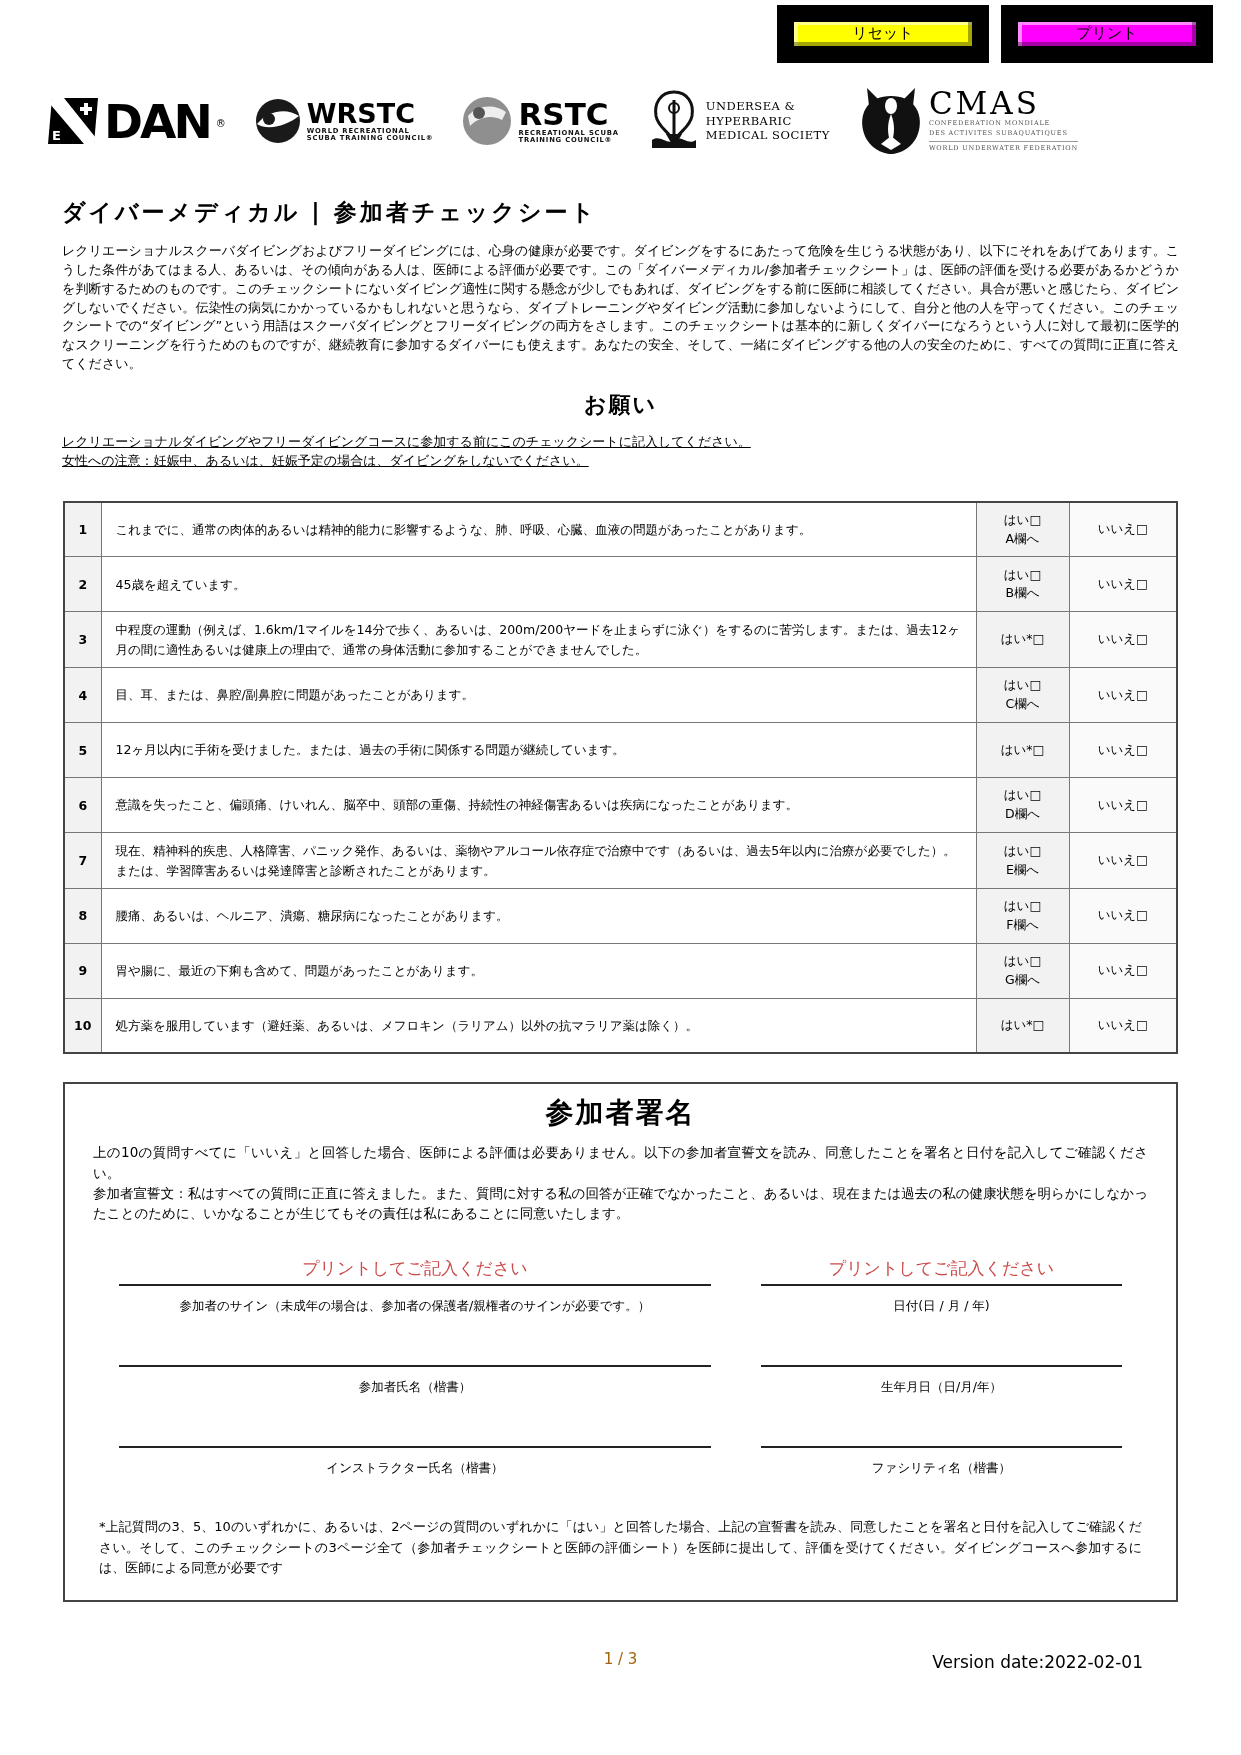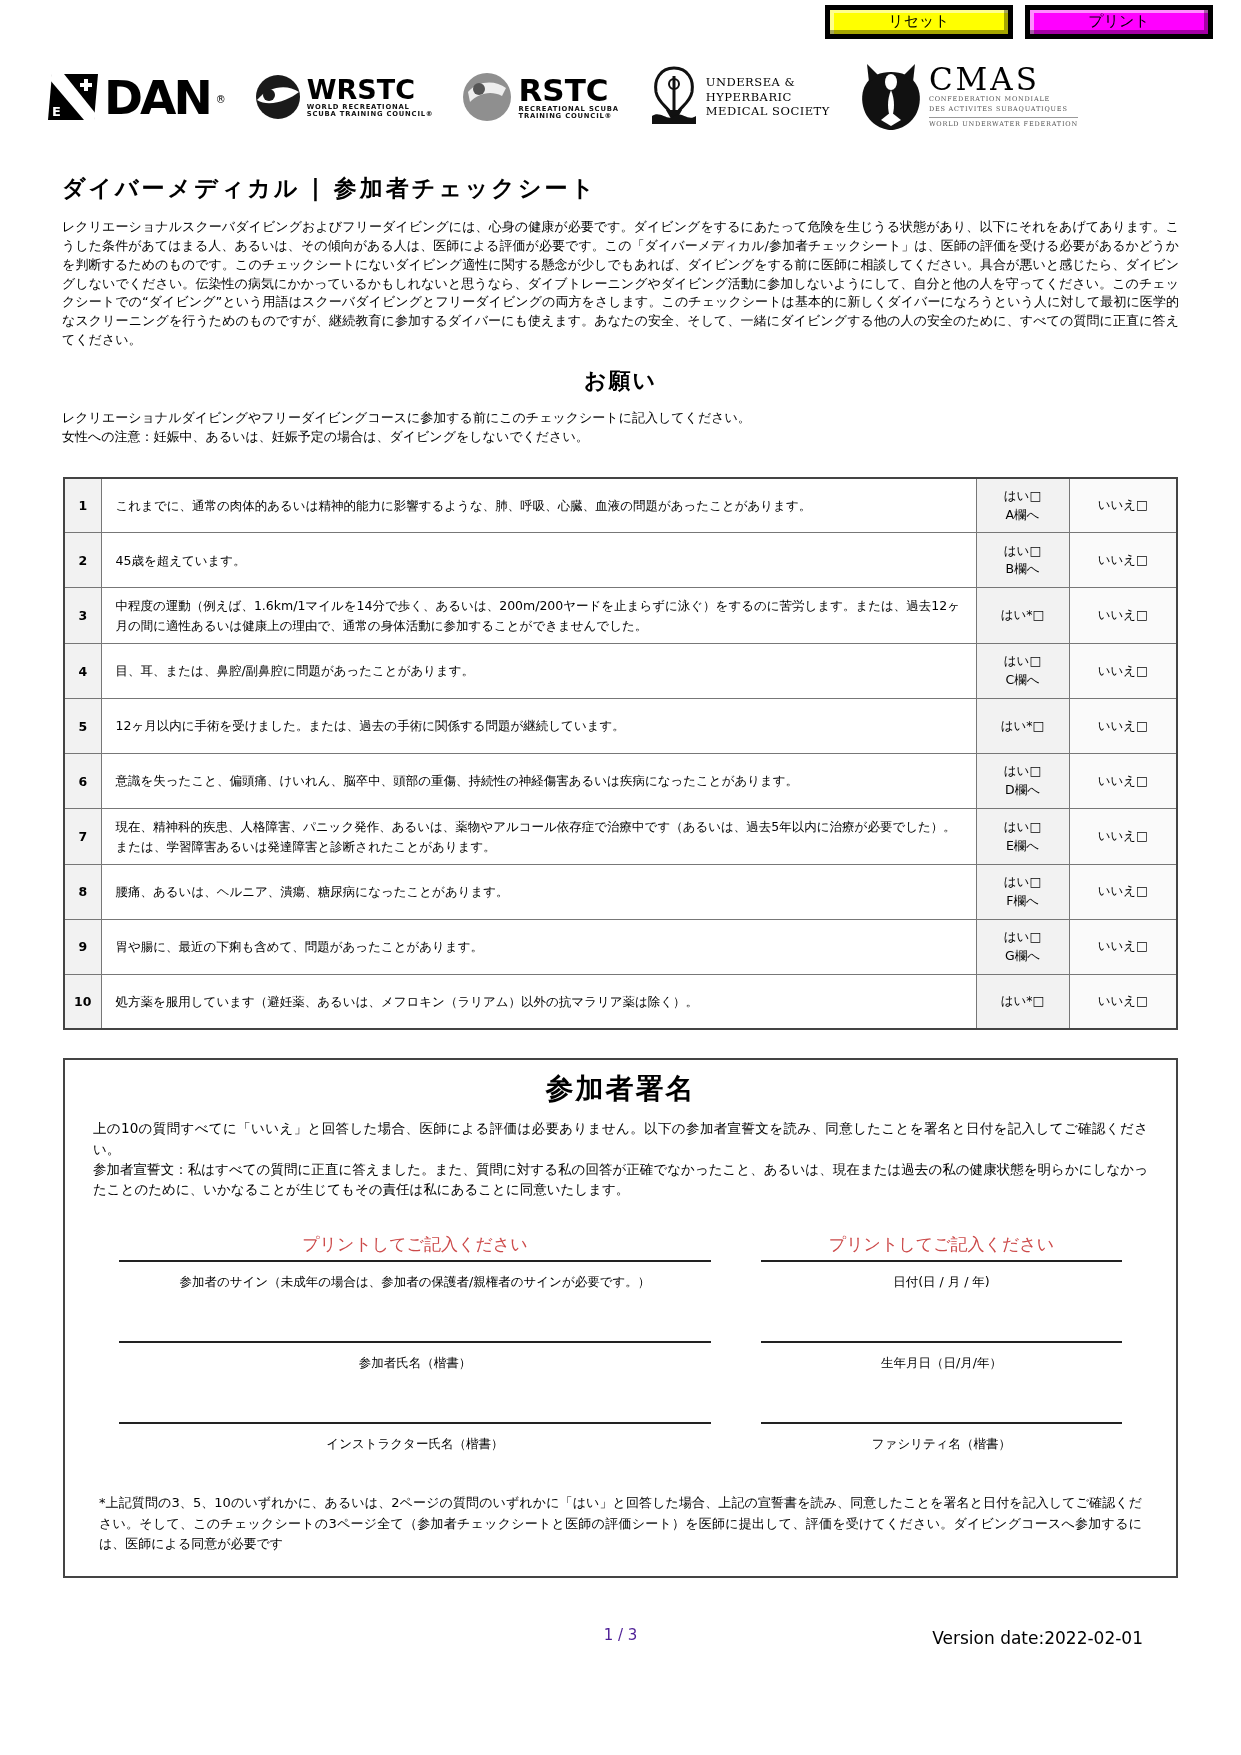--- a/index.html
+++ b/index.html
@@ -1,21 +1,21 @@
 <!DOCTYPE html>
 <html lang="ja"><head>
 <meta charset="utf-8">
 <style>
   * { margin:0; padding:0; box-sizing:border-box; }
   body { background:#fff; font-family:"DejaVu Sans", sans-serif; color:#000; }
   .page { width:1241px; min-height:1755px; margin:0 auto; background:#fff; position:relative; padding-top:5px; }
 
   
   .topbar { display:flex; justify-content:flex-end; gap:12px; padding-right:28px; }
-  .frame-btn { border:4px solid #000; background:#000; padding:1px; cursor:pointer; }
+  .frame-btn { border:4px solid #000; background:#000; padding:13px; cursor:pointer; }
   .btn { width:178px; height:24px; text-align:center; font-size:15px; line-height:22px;
          box-shadow: inset -4px -4px 0 rgba(0,0,0,0.35), inset 4px 3px 0 rgba(255,255,255,0.55); }
   .btn-reset { background:#ffff00; }
   .btn-print { background:#ff00ff; }
 
   
   .logo-row { display:flex; align-items:center; justify-content:space-between; width:1030px; margin:16px 0 0 48px; height:84px; }
   .logo { display:flex; align-items:center; gap:6px; }
   .dan-flag { width:50px; height:46px; }
   .dan-word { font-size:47px; font-weight:900; letter-spacing:-3px; line-height:1; }
@@ -30,21 +30,21 @@
   .rstc-eu-sub { font-style:italic; font-weight:bold; font-size:15px; text-align:right; padding-right:10px; }
   .uhms-text { font-family:"DejaVu Serif", serif; font-size:11.5px; line-height:1.25; letter-spacing:0.5px; }
   .cmas-word { font-family:"DejaVu Serif", serif; font-size:31px; letter-spacing:3px; line-height:1; }
   .cmas-cap { font-family:"DejaVu Serif", serif; font-size:6.5px; color:#555; letter-spacing:0.8px; line-height:1.5; }
   .cmas-cap-last { border-top:1px solid #999; margin-top:3px; padding-top:2px; }
 
   
   .doc-title { margin:34px 12px 0 62px; font-size:23px; font-weight:bold; letter-spacing:3px; }
   .intro { margin:14px 62px 0 62px; font-size:13px; line-height:1.45; text-align:justify; }
   .request-heading { text-align:center; font-size:22px; margin-top:16px; letter-spacing:2px; }
-  .request-lines { margin:12px 62px 0 62px; font-size:13px; line-height:1.5; }
+  .request-lines { margin:12px 62px 0 62px; font-size:13px; line-height:1.5;text-decoration:underline; }
 
   
   table.qtable { border-collapse:collapse; margin:30px 0 0 63px; width:1115px; border:2px solid #444; }
   .qtable td { border:1px solid #777; font-size:12.5px; vertical-align:middle; }
   .qtable tr { height:55px; }
   td.qnum { width:37px; text-align:center; font-weight:bold; background:#f2f2f2; }
   td.qtext { padding:8px 14px; line-height:1.55; background:#fff; }
   td.qyes { width:93px; text-align:center; background:#f2f2f2; line-height:1.5; cursor:pointer; }
   td.qno { width:108px; text-align:center; background:#fafafa; cursor:pointer; }
 
@@ -55,21 +55,21 @@
   .sig-grid { display:grid; grid-template-columns:59% 36%; column-gap:5%; margin-top:34px; padding:0 26px; }
   .sig-cell { text-align:center; }
   .sig-print { color:#cc4949; font-size:17px; margin-bottom:4px; }
   .sig-rule { border-bottom:2px solid #222; height:1px; cursor:text; }
   .sig-caption { font-size:12.5px; margin-top:12px; }
   .sig-spacer { height:50px; }
   .sig-note { font-size:13px; line-height:1.55; margin:40px 6px 4px 6px; text-align:justify; }
 
   
   .footer { position:relative; margin-top:48px; height:24px; }
-  .page-num { text-align:center; font-size:15px; color:#4c1d95; }
+  .page-num { text-align:center; font-size:15px; color:#a16207; }
   .version { position:absolute; right:98px; top:2px; font-size:17px; color:#000; }
 </style>
 </head>
 <body>
 
 <div class="page">
 
   <div class="topbar">
     <div class="frame-btn">
       <div class="btn btn-reset">リセット</div>

